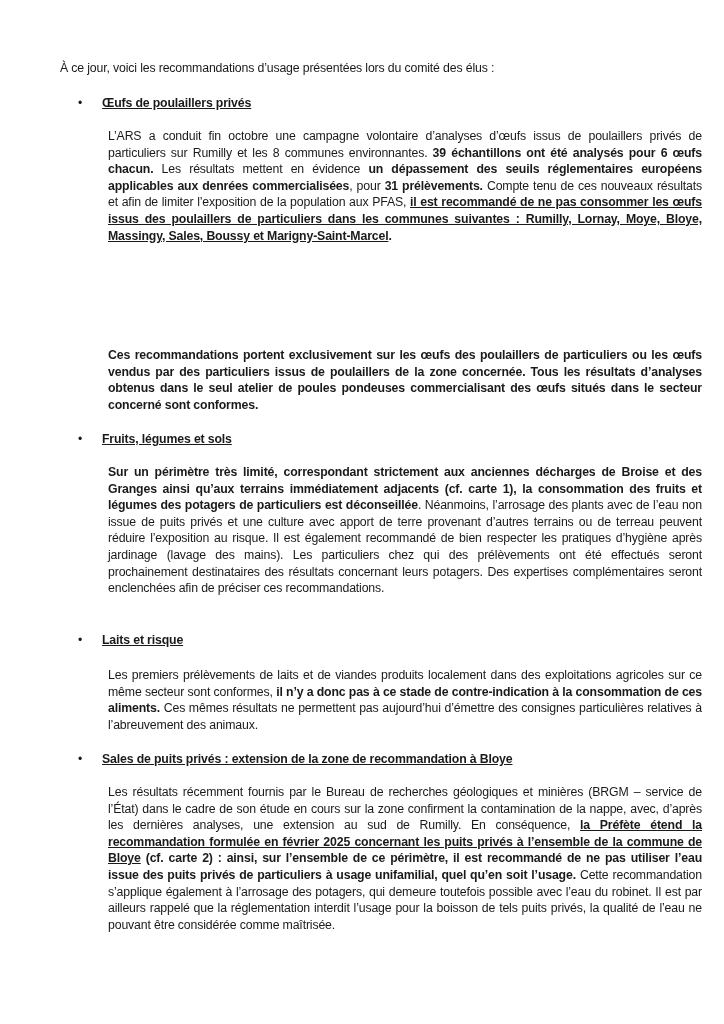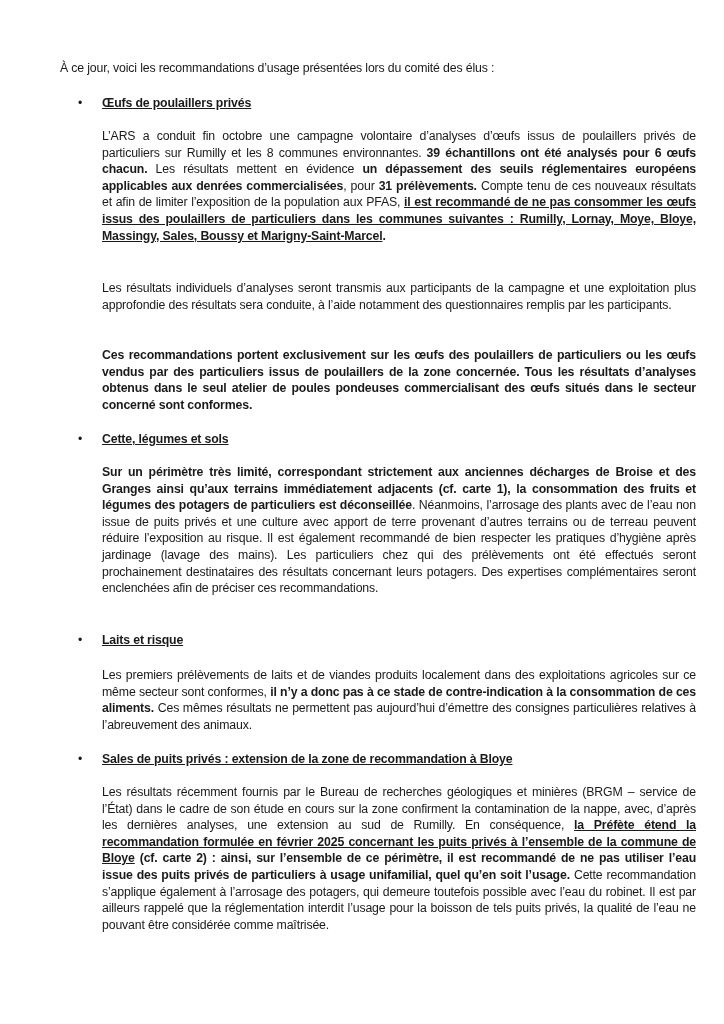--- a/index.html
+++ b/index.html
@@ -8,43 +8,42 @@
     position: absolute; left: 0; top: 0; width: 724px; height: 840px;
     font-family: "Liberation Sans", sans-serif; color: #1a1a1a;
     font-size: 12.3px; line-height: 16.6px; letter-spacing: -0.15px;
   }
   .intro { position: absolute; left: 60px; top: 60px; width: 640px; }
   .bullet-head {
     position: absolute; left: 78px; width: 620px;
   }
   .bullet-dot { position: absolute; left: 0; top: 0; width: 10px; }
   .bullet-title { position: absolute; left: 24px; top: 0; text-decoration: underline; font-weight: bold; white-space: nowrap; text-align: center; }
-  .para { position: absolute; left: 102px; width: 594px; text-align: justify; }
+  .para { position: absolute; left: 108px; width: 594px; text-align: justify; }
   .para span.b { font-weight: bold; }
   .para span.bu { font-weight: bold; text-decoration: underline; }
   .para span.i { }
   .page-num { position: absolute; left: 0; width: 724px; top: 950px; text-align: center; font-size: 9px; color: #444; }
 </style>
 </head>
 <body>
 
 <div class="page">
   <div class="intro">À ce jour, voici les recommandations d’usage présentées lors du comité des élus :</div>
 
   <div class="bullet-head" style="top:95px">
     <span class="bullet-dot">•</span>
     <span class="bullet-title">Œufs de poulaillers privés</span>
   </div>
   <div class="para" style="top:128px"><span>L’ARS a conduit fin octobre une campagne volontaire d’analyses d’œufs issus de poulaillers privés de particuliers sur Rumilly et les 8 communes environnantes. </span><span class="b">39 échantillons ont été analysés pour 6 œufs chacun.</span><span> Les résultats mettent en évidence </span><span class="b">un dépassement des seuils réglementaires européens applicables aux denrées commercialisées</span><span>, pour </span><span class="b">31 prélèvements.</span><span> Compte tenu de ces nouveaux résultats et afin de limiter l’exposition de la population aux PFAS, </span><span class="bu">il est recommandé de ne pas consommer les œufs issus des poulaillers de particuliers dans les communes suivantes : Rumilly, Lornay, Moye, Bloye, Massingy, Sales, Boussy et Marigny-Saint-Marcel</span><span class="b">.</span></div>
-  <div class="para" style="top:280px"><span>Les résultats individuels d’analyses seront transmis aux participants de la campagne et une exploitation plus approfondie des résultats sera conduite, à l’aide notamment des questionnaires remplis par les participants.</span></div>
   <div class="para" style="top:347px"><span class="b">Ces recommandations portent exclusivement sur les œufs des poulaillers de particuliers ou les œufs vendus par des particuliers issus de poulaillers de la zone concernée. Tous les résultats d’analyses obtenus dans le seul atelier de poules pondeuses commercialisant des œufs situés dans le secteur concerné sont conformes.</span></div>
 
   <div class="bullet-head" style="top:431px">
     <span class="bullet-dot">•</span>
-    <span class="bullet-title">Cette, légumes et sols</span>
+    <span class="bullet-title">Fruits, légumes et sols</span>
   </div>
   <div class="para" style="top:464px"><span class="b">Sur un périmètre très limité, correspondant strictement aux anciennes décharges de Broise et des Granges ainsi qu’aux terrains immédiatement adjacents (cf. carte 1), la consommation des fruits et légumes des potagers de particuliers est déconseillée</span><span>. Néanmoins, l’arrosage des plants avec de l’eau non issue de puits privés et une culture avec apport de terre provenant d’autres terrains ou de terreau peuvent réduire l’exposition au risque. Il est également recommandé de bien respecter les pratiques d’hygiène après jardinage (lavage des mains). Les particuliers chez qui des prélèvements ont été effectués seront prochainement destinataires des résultats concernant leurs potagers. Des expertises complémentaires seront enclenchées afin de préciser ces recommandations.</span></div>
 
   <div class="bullet-head" style="top:632px">
     <span class="bullet-dot">•</span>
     <span class="bullet-title">Laits et risque</span>
   </div>
   <div class="para" style="top:667px"><span>Les premiers prélèvements de laits et de viandes produits localement dans des exploitations agricoles sur ce même secteur sont conformes, </span><span class="b">il n’y a donc pas à ce stade de contre-indication à la consommation de ces aliments.</span><span> Ces mêmes résultats ne permettent pas aujourd’hui d’émettre des consignes particulières relatives à l’abreuvement des animaux.</span></div>
 
   <div class="bullet-head" style="top:751px">

